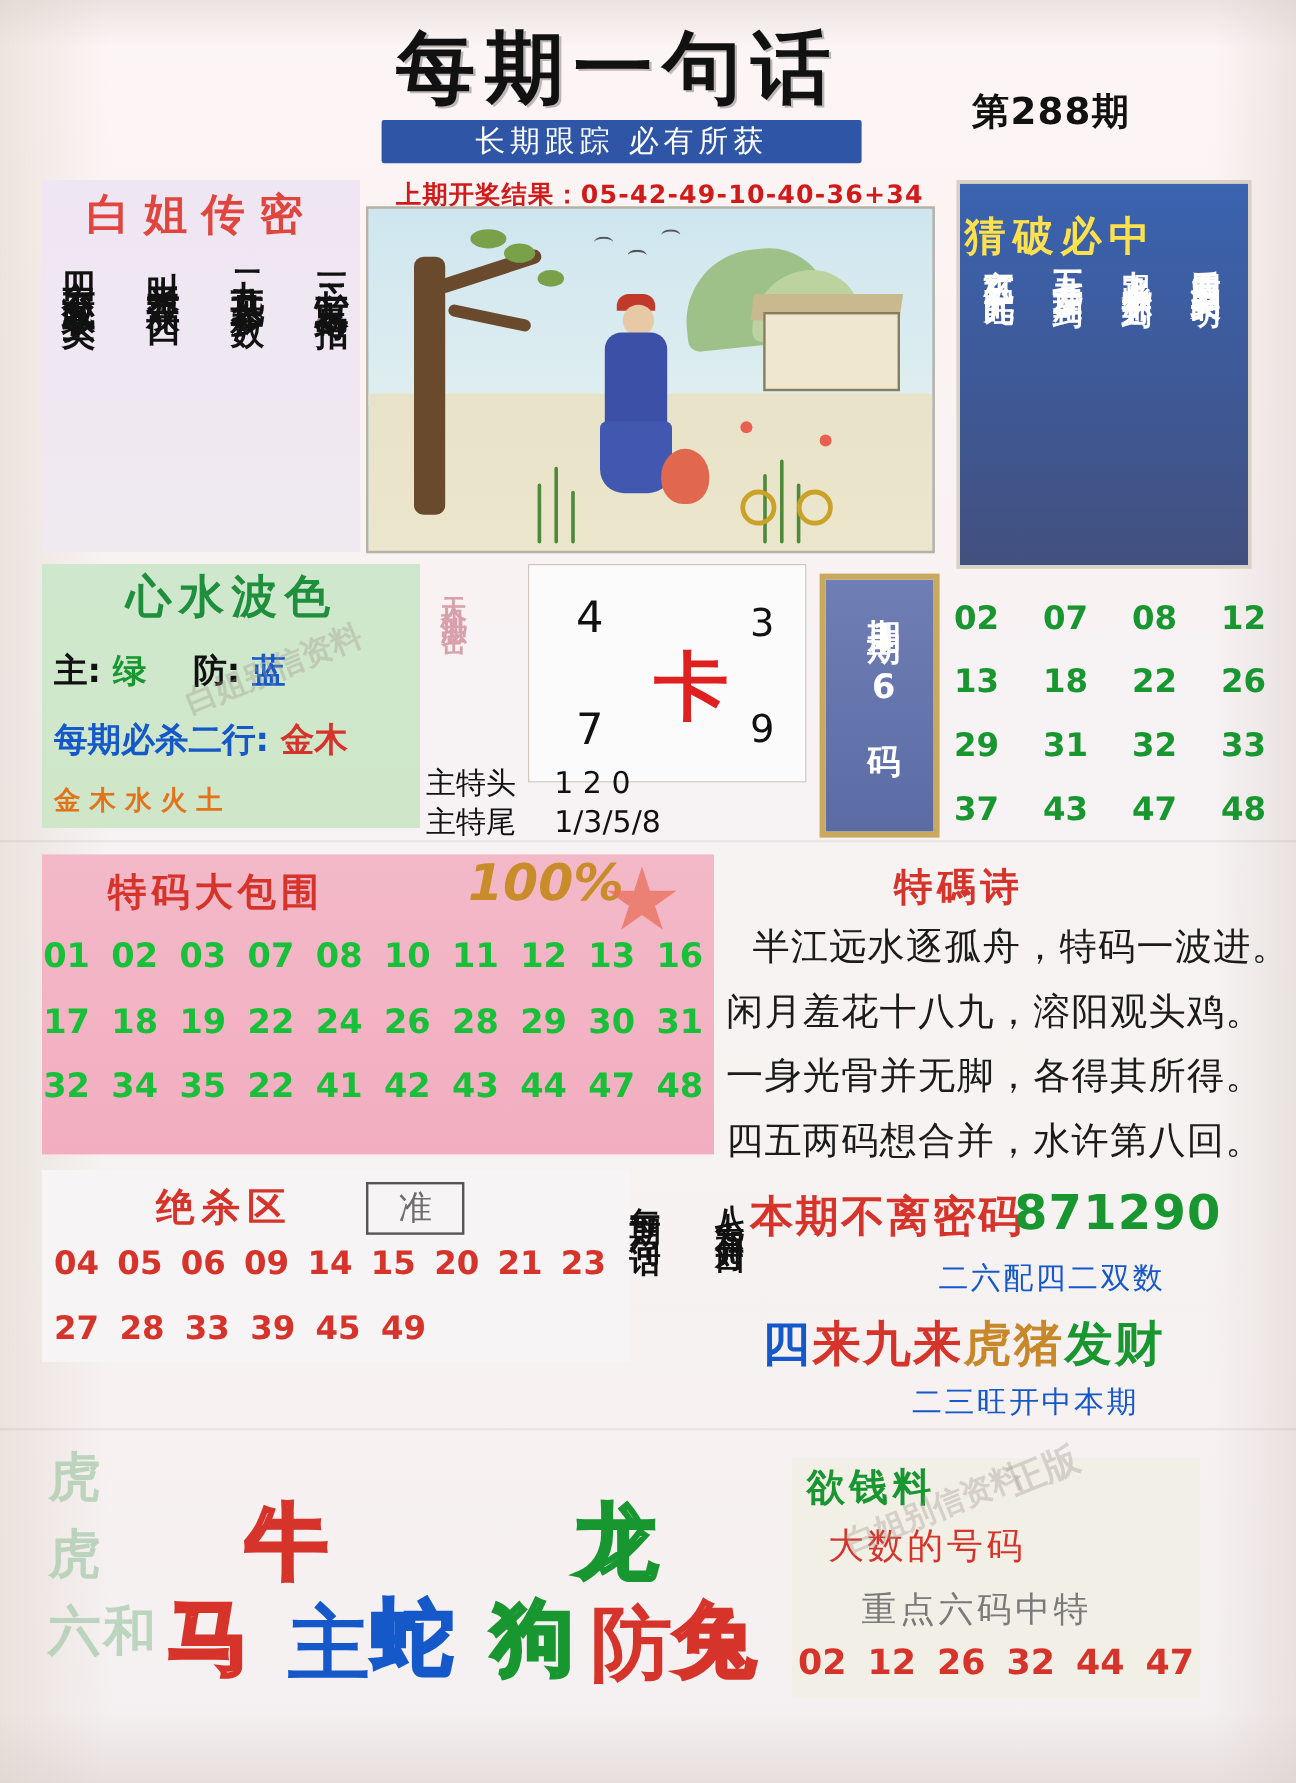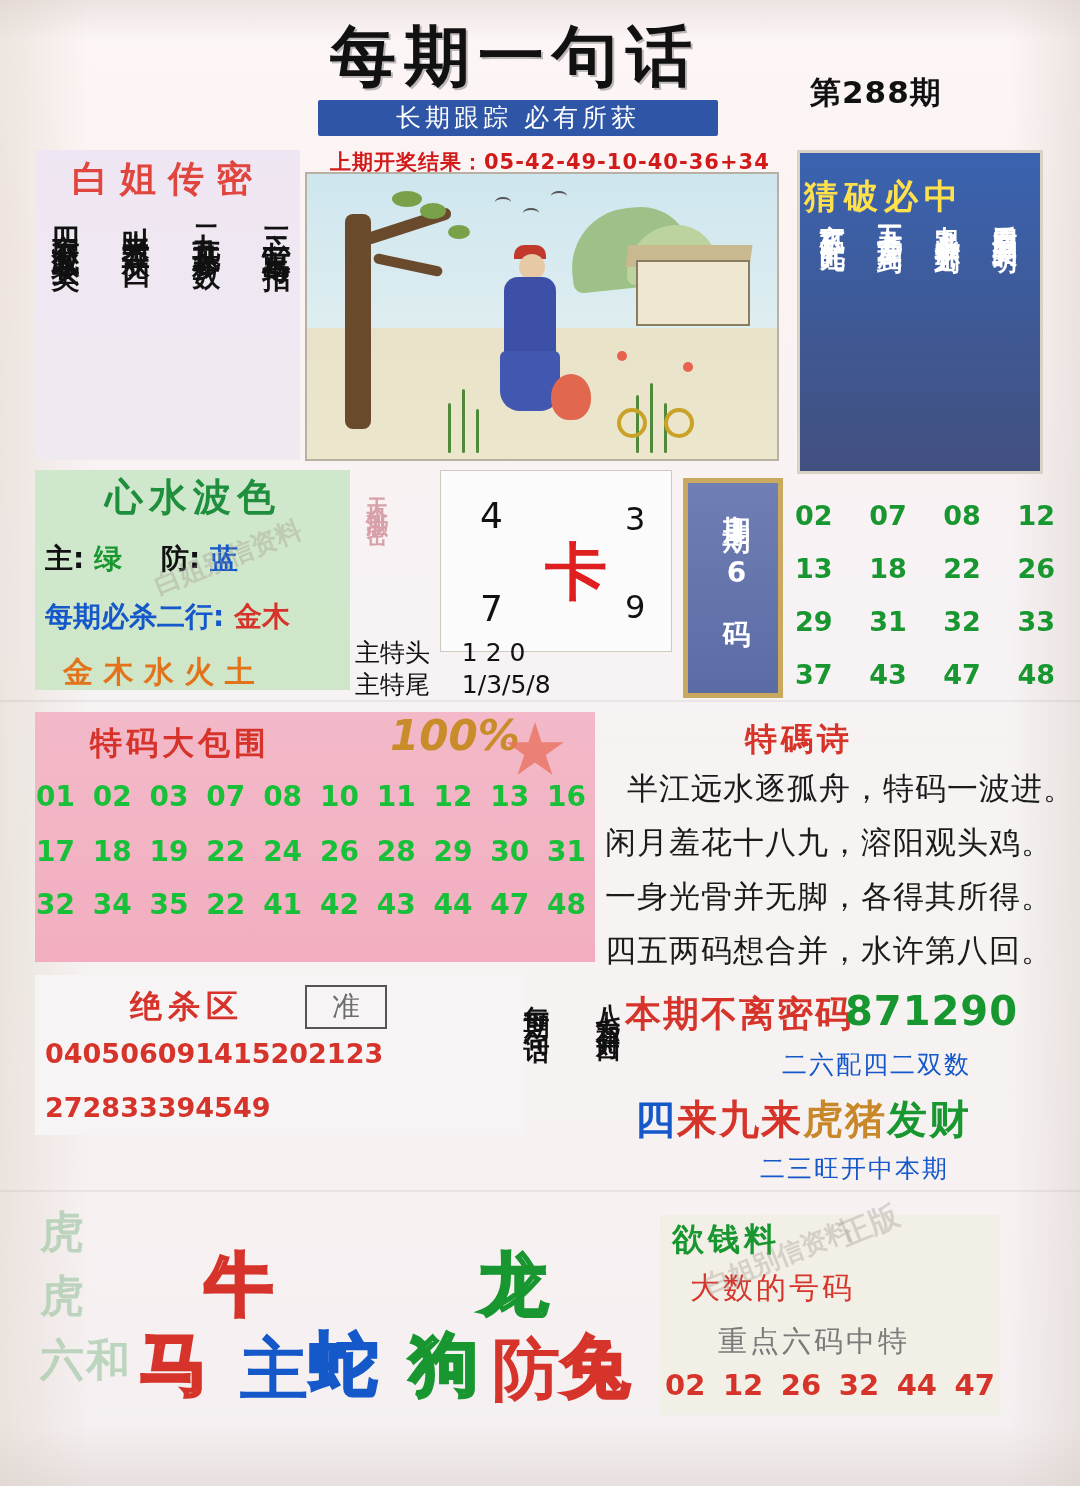--- a/index.html
+++ b/index.html
@@ -69,21 +69,21 @@
   #bluetitle{left:772px;top:158px;width:224px;text-align:center;font-size:34px;font-weight:bold;color:#ffe14d;letter-spacing:6px;margin-top:16px;}
   #bluecols{left:803px;top:205px;width:230px;height:250px;display:flex;flex-direction:row-reverse;justify-content:space-around;}
   #bluecols .vtext{color:#fff;font-size:25px;line-height:30px;letter-spacing:4px;}
 
   
   #greenbox{left:35px;top:470px;width:315px;height:220px;background:linear-gradient(180deg,#cfe8cd,#cfe6c8);}
   #greentitle{left:48px;top:472px;width:290px;text-align:center;font-size:38px;font-weight:bold;color:#1f8f3d;letter-spacing:6px;}
   .gline{left:45px;width:300px;font-size:28px;font-weight:bold;color:#111;}
   #g1{top:540px;}
   #g2{top:598px;}
-  #g3{top:652px;font-size:30px;margin-left:18px;}
+  #g3{top:652px;font-size:22px;}
   .blue{color:#1558c9;}
   .green{color:#18962f;}
   .red{color:#d6342a;}
   .orange{color:#e2731b;}
 
   
   #cardbox{left:440px;top:470px;width:230px;height:180px;background:#fbfbfb;border:1px solid #cfc9c0;}
   #num4{left:480px;top:495px;font-size:36px;color:#111;}
   #num3{left:625px;top:500px;font-size:32px;color:#111;}
   #num7{left:480px;top:588px;font-size:36px;color:#111;}
@@ -115,21 +115,21 @@
   .tmline{left:605px;width:470px;font-size:31px;color:#1b1b1b;letter-spacing:1px;}
   #tm1{top:768px;text-align:right;}
   #tm2{top:822px;}
   #tm3{top:876px;}
   #tm4{top:930px;}
 
   
   #killbox{left:35px;top:975px;width:490px;height:160px;background:#f7f4f6;}
   #killtitle{left:130px;top:985px;font-size:32px;font-weight:bold;color:#d6342a;letter-spacing:6px;}
   #killzhun{left:305px;top:985px;width:78px;height:40px;border:2px solid #555;text-align:center;font-size:28px;color:#6d6d6d;line-height:40px;}
-  .killrow{left:45px;width:460px;display:flex;justify-content:flex-start;font-size:27px;color:#d6342a;font-weight:bold;}
+  .killrow{left:45px;width:460px;display:flex;justify-content:space-between;font-size:27px;color:#d6342a;font-weight:bold;}
   #kr1{top:1038px;}
   #kr2{top:1092px;width:310px;}
   #meiqi{left:520px;top:985px;width:40px;height:190px;}
   #meiqi .vtext{font-size:26px;color:#111;letter-spacing:8px;}
   #bashi{left:565px;top:985px;width:60px;height:200px;display:flex;flex-direction:row-reverse;}
   #bashi .vtext{font-size:24px;color:#111;letter-spacing:6px;}
 
   
   #sc1{left:625px;top:990px;font-size:36px;font-weight:bold;color:#d6342a;letter-spacing:2px;}
   #sc1num{left:845px;top:988px;font-size:40px;font-weight:bold;color:#18962f;letter-spacing:1px;}

